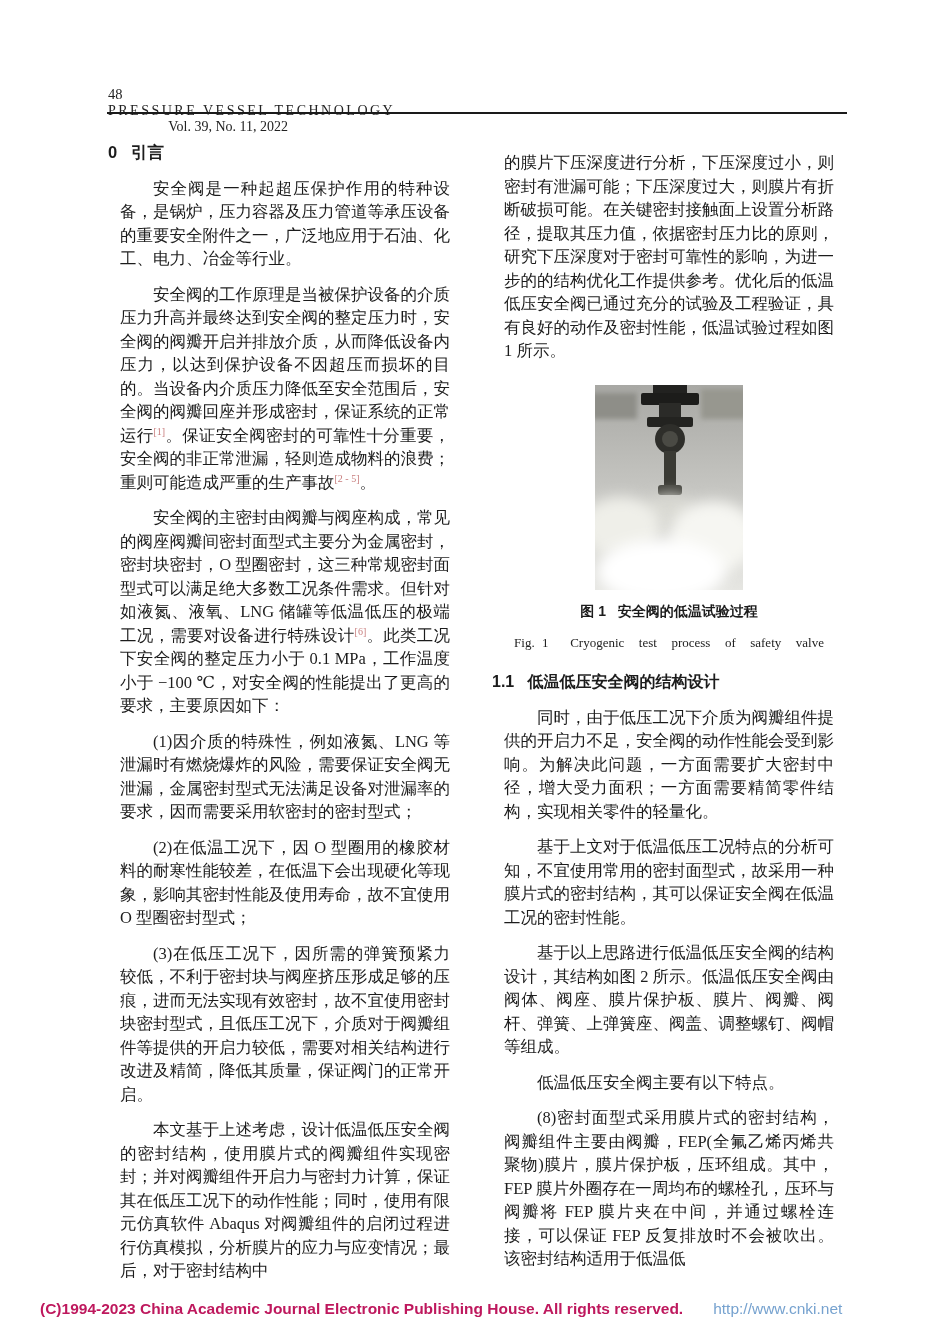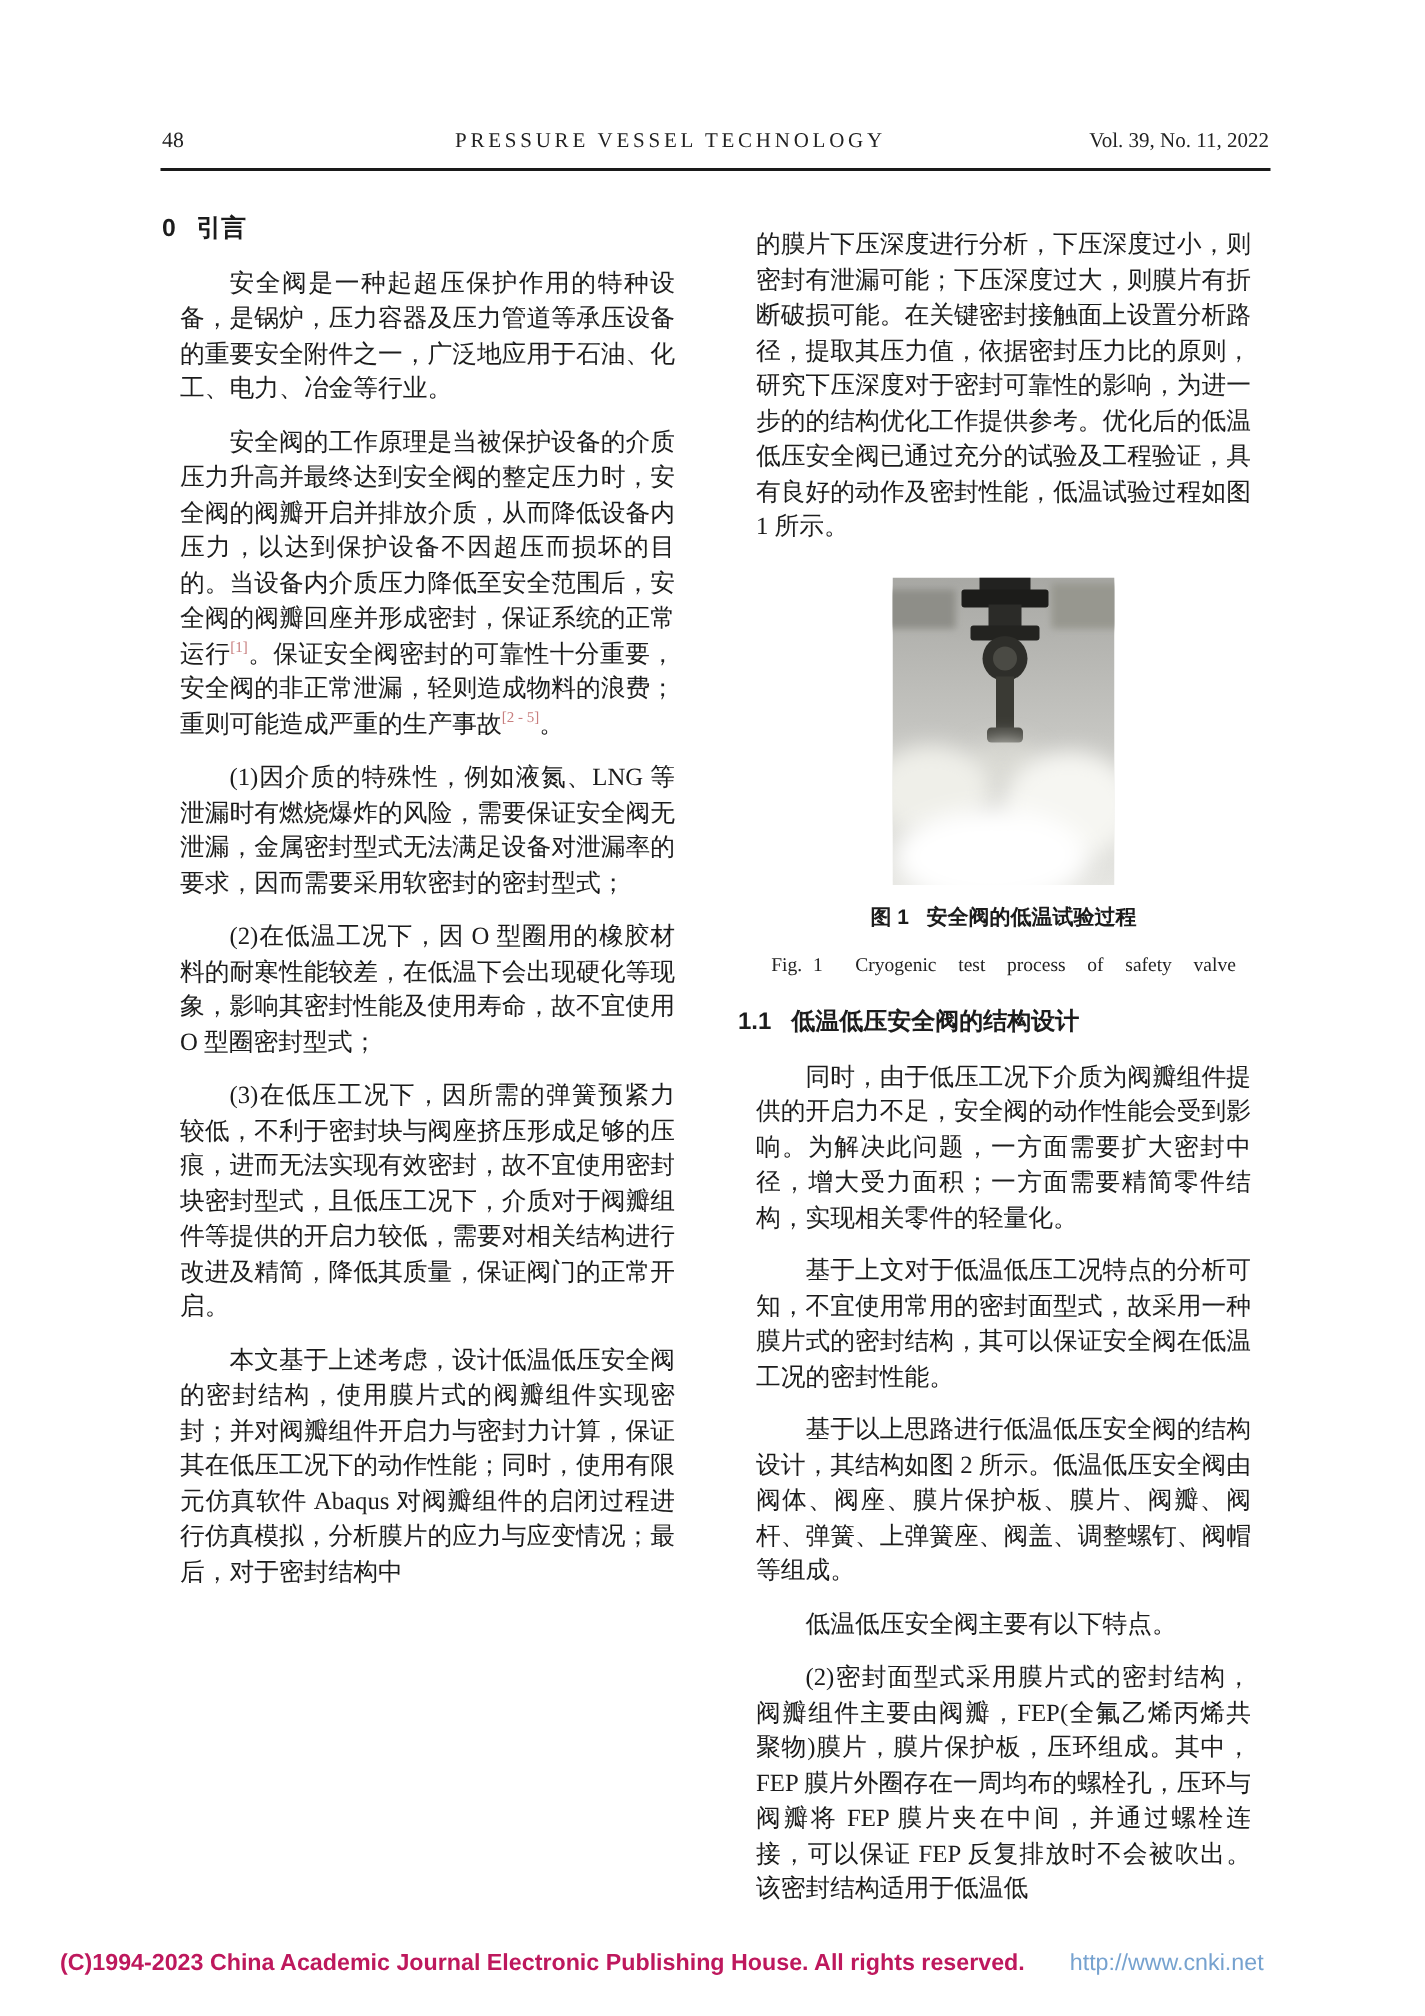--- a/index.html
+++ b/index.html
@@ -10,21 +10,21 @@
     background: #ffffff;
     font-family: "Liberation Serif", "DejaVu Serif", serif;
     color: #1c1c1c;
     overflow: hidden;
   }
   
   .header-row {
     position: absolute;
     top: 86px; left: 108px; width: 738px;
     display: flex; align-items: baseline;
-    font-size: 14px; color: #222222;
+    font-size: 14px; color: #222222; flex-direction: column;
   }
   .page-num { width: 120px; text-align: left; font-size: 14.5px; }
   .journal-title { flex: 1; text-align: center; letter-spacing: 2.5px; }
   .volume-info { width: 180px; text-align: right; }
   .header-rule {
     position: absolute;
     top: 112px; left: 107px; width: 740px;
     border-top: 2px solid #1a1a1a;
   }
   
@@ -91,20 +91,21 @@
   </header>
   <div class="header-rule"></div>
 
   <main class="columns">
 
     <section class="col">
       <h2 class="sec-heading first">0   引言</h2>
       <div>
           <p class="para">安全阀是一种起超压保护作用的特种设备，是锅炉，压力容器及压力管道等承压设备的重要安全附件之一，广泛地应用于石油、化工、电力、冶金等行业。</p>
           <p class="para">安全阀的工作原理是当被保护设备的介质压力升高并最终达到安全阀的整定压力时，安全阀的阀瓣开启并排放介质，从而降低设备内压力，以达到保护设备不因超压而损坏的目的。当设备内介质压力降低至安全范围后，安全阀的阀瓣回座并形成密封，保证系统的正常运行<sup class="cite">[1]</sup>。保证安全阀密封的可靠性十分重要，安全阀的非正常泄漏，轻则造成物料的浪费；重则可能造成严重的生产事故<sup class="cite">[2 - 5]</sup>。</p>
+          <p class="para">安全阀的主密封由阀瓣与阀座构成，常见的阀座阀瓣间密封面型式主要分为金属密封，密封块密封，O 型圈密封，这三种常规密封面型式可以满足绝大多数工况条件需求。但针对如液氮、液氧、LNG 储罐等低温低压的极端工况，需要对设备进行特殊设计<sup class="cite">[6]</sup>。此类工况下安全阀的整定压力小于 0.1 MPa，工作温度小于 −100 ℃，对安全阀的性能提出了更高的要求，主要原因如下：</p>
           <p class="para">(1)因介质的特殊性，例如液氮、LNG 等泄漏时有燃烧爆炸的风险，需要保证安全阀无泄漏，金属密封型式无法满足设备对泄漏率的要求，因而需要采用软密封的密封型式；</p>
           <p class="para">(2)在低温工况下，因 O 型圈用的橡胶材料的耐寒性能较差，在低温下会出现硬化等现象，影响其密封性能及使用寿命，故不宜使用 O 型圈密封型式；</p>
           <p class="para">(3)在低压工况下，因所需的弹簧预紧力较低，不利于密封块与阀座挤压形成足够的压痕，进而无法实现有效密封，故不宜使用密封块密封型式，且低压工况下，介质对于阀瓣组件等提供的开启力较低，需要对相关结构进行改进及精简，降低其质量，保证阀门的正常开启。</p>
           <p class="para">本文基于上述考虑，设计低温低压安全阀的密封结构，使用膜片式的阀瓣组件实现密封；并对阀瓣组件开启力与密封力计算，保证其在低压工况下的动作性能；同时，使用有限元仿真软件 Abaqus 对阀瓣组件的启闭过程进行仿真模拟，分析膜片的应力与应变情况；最后，对于密封结构中</p>
         </div>
     </section>
 
     <section class="col">
       <div>
           <p class="para noindent">的膜片下压深度进行分析，下压深度过小，则密封有泄漏可能；下压深度过大，则膜片有折断破损可能。在关键密封接触面上设置分析路径，提取其压力值，依据密封压力比的原则，研究下压深度对于密封可靠性的影响，为进一步的的结构优化工作提供参考。优化后的低温低压安全阀已通过充分的试验及工程验证，具有良好的动作及密封性能，低温试验过程如图 1 所示。</p>
@@ -148,21 +149,21 @@
           <div class="figcap-en">Fig. 1   Cryogenic  test  process  of  safety  valve</div>
         </figcaption>
       </figure>
 
       <h3 class="subsec-heading">1.1   低温低压安全阀的结构设计</h3>
       <div>
           <p class="para">同时，由于低压工况下介质为阀瓣组件提供的开启力不足，安全阀的动作性能会受到影响。为解决此问题，一方面需要扩大密封中径，增大受力面积；一方面需要精简零件结构，实现相关零件的轻量化。</p>
           <p class="para">基于上文对于低温低压工况特点的分析可知，不宜使用常用的密封面型式，故采用一种膜片式的密封结构，其可以保证安全阀在低温工况的密封性能。</p>
           <p class="para">基于以上思路进行低温低压安全阀的结构设计，其结构如图 2 所示。低温低压安全阀由阀体、阀座、膜片保护板、膜片、阀瓣、阀杆、弹簧、上弹簧座、阀盖、调整螺钉、阀帽等组成。</p>
           <p class="para">低温低压安全阀主要有以下特点。</p>
-          <p class="para">(2)密封面型式采用膜片式的密封结构，阀瓣组件主要由阀瓣，FEP(全氟乙烯丙烯共聚物)膜片，膜片保护板，压环组成。其中，FEP 膜片外圈存在一周均布的螺栓孔，压环与阀瓣将 FEP 膜片夹在中间，并通过螺栓连接，可以保证 FEP 反复排放时不会被吹出。该密封结构适用于低温低</p>
+          <p class="para">(8)密封面型式采用膜片式的密封结构，阀瓣组件主要由阀瓣，FEP(全氟乙烯丙烯共聚物)膜片，膜片保护板，压环组成。其中，FEP 膜片外圈存在一周均布的螺栓孔，压环与阀瓣将 FEP 膜片夹在中间，并通过螺栓连接，可以保证 FEP 反复排放时不会被吹出。该密封结构适用于低温低</p>
         </div>
     </section>
 
   </main>
 
   <footer class="footer">
     <span class="copyright">(C)1994-2023 China Academic Journal Electronic Publishing House. All rights reserved.</span>
     <a class="footer-url">http://www.cnki.net</a>
   </footer>
 

